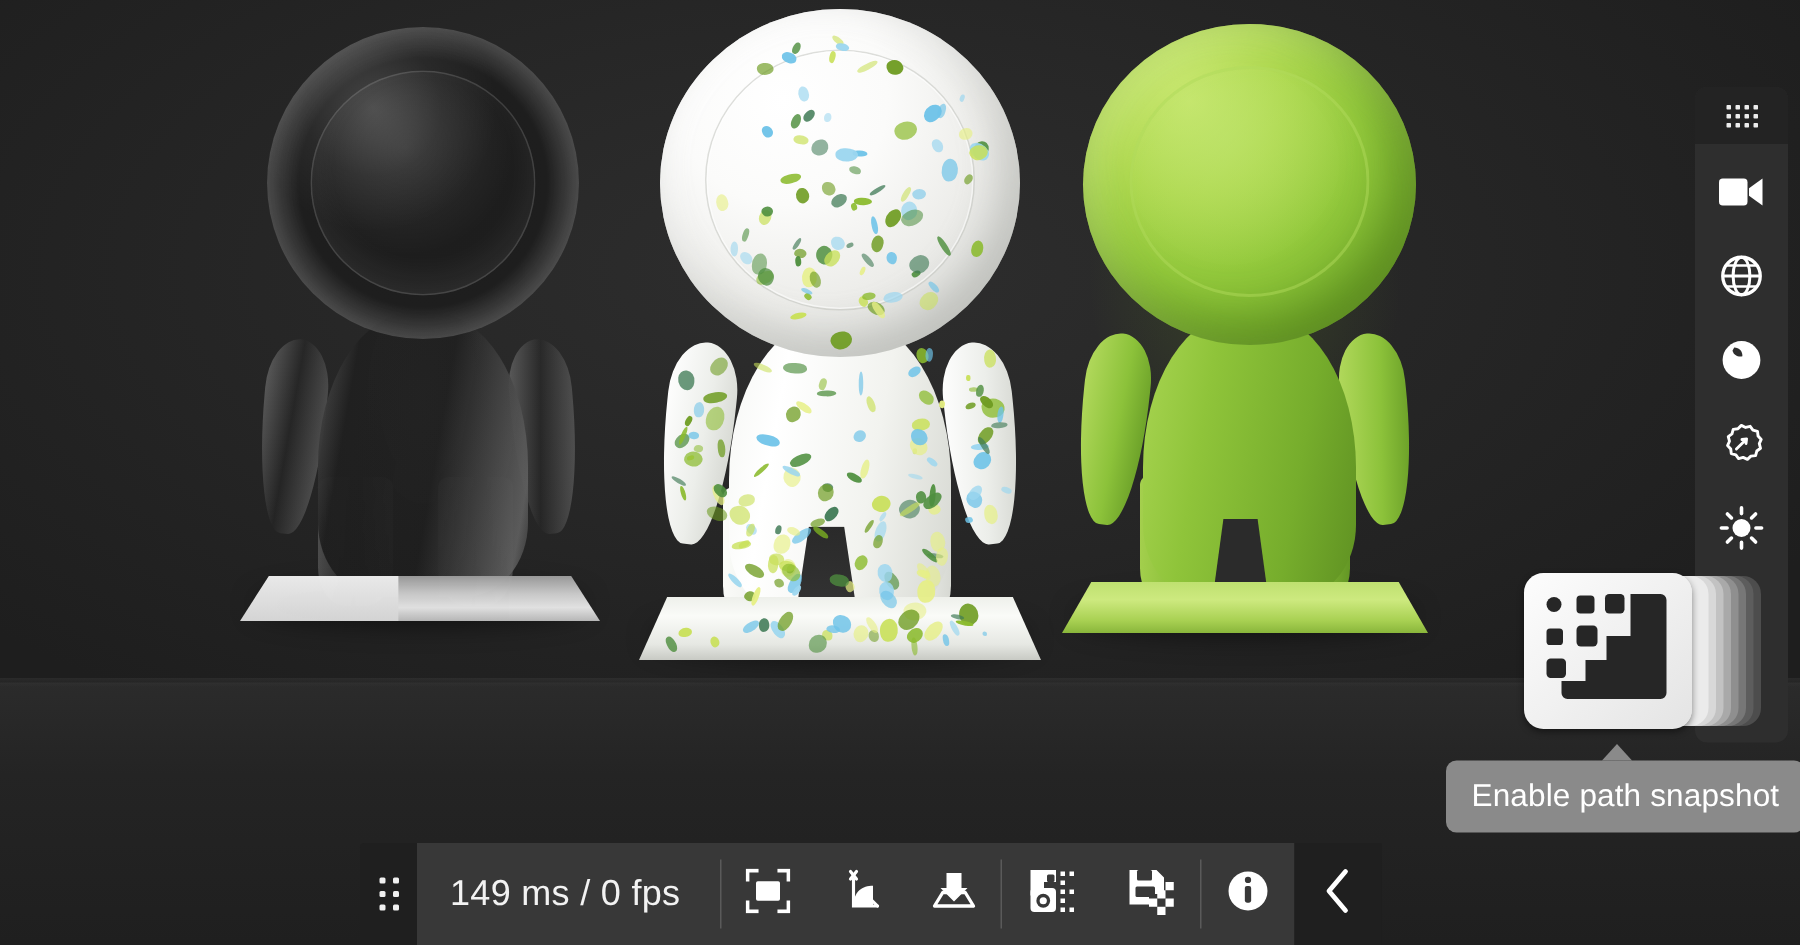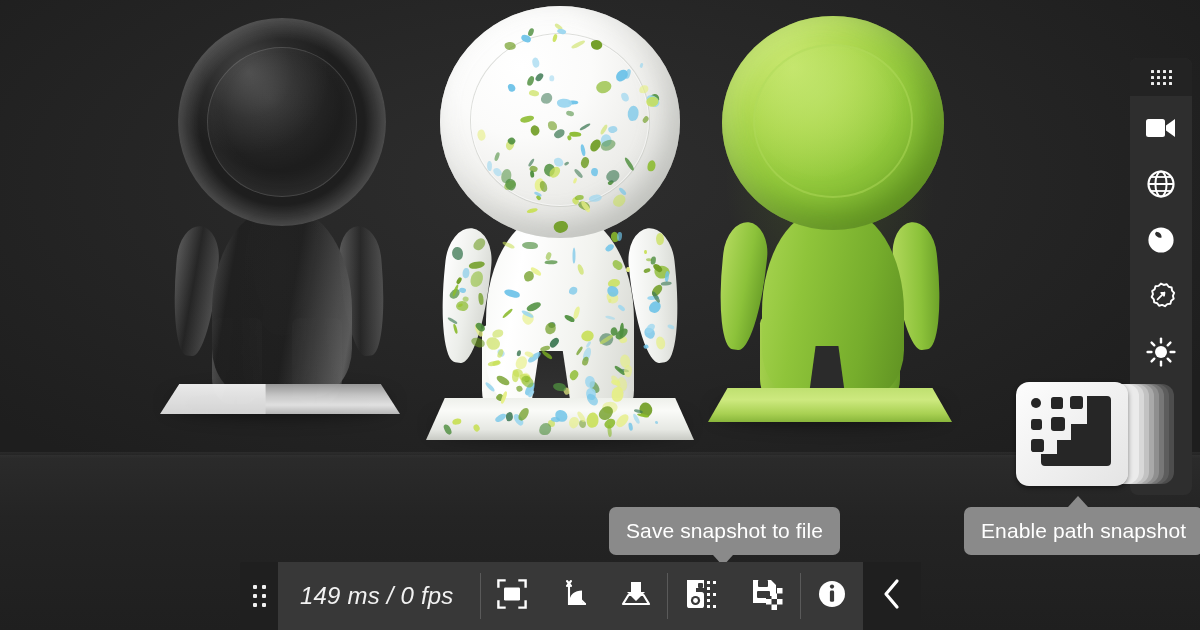--- a/index.html
+++ b/index.html
@@ -248,21 +248,20 @@
   .dotgrid2 { display:grid; grid-template-columns:repeat(2,4px); gap:5px; }
   .dotgrid2 i { width:4px; height:4px; background:#f0f0f0; display:block; border-radius:1px;}
   #bar-main {
     display:flex; align-items:center;
     background:#383838;
     height:68px;
   }
   .bar-stat {
     color:#f2f2f2; font-size:24px; padding:0 26px 0 22px; white-space:nowrap;
     letter-spacing:.2px;
-    font-style:italic;
   }
   .bar-sep { width:1px; height:46px; background:#5a5a5a; align-self:center; }
   .bar-btn {
     width:62px; height:68px; display:flex; align-items:center; justify-content:center;
     cursor:pointer;
   }
   .bar-btn.wide { width:66px; }
   #bar-collapse {
     width:58px; display:flex; align-items:center; justify-content:center;
     background:#1f1f1f; cursor:pointer;
@@ -634,24 +633,20 @@
         </svg>
       </div>
     </div>
   </div>
 
   <div class="tooltip" id="tooltip-pathtrace">
     <span>Enable path snapshot</span>
     <span class="tip-arrow"></span>
   </div>
 
-  <div class="tooltip" id="tooltip-snapshot">
-    <span>Save snapshot to file</span>
-    <span class="tip-arrow"></span>
-  </div>
 
   <div id="bottom-bar">
     <div id="bar-handle">
       <span class="dotgrid2">
         <i></i>
           <i></i>
           <i></i>
           <i></i>
           <i></i>
           <i></i>

